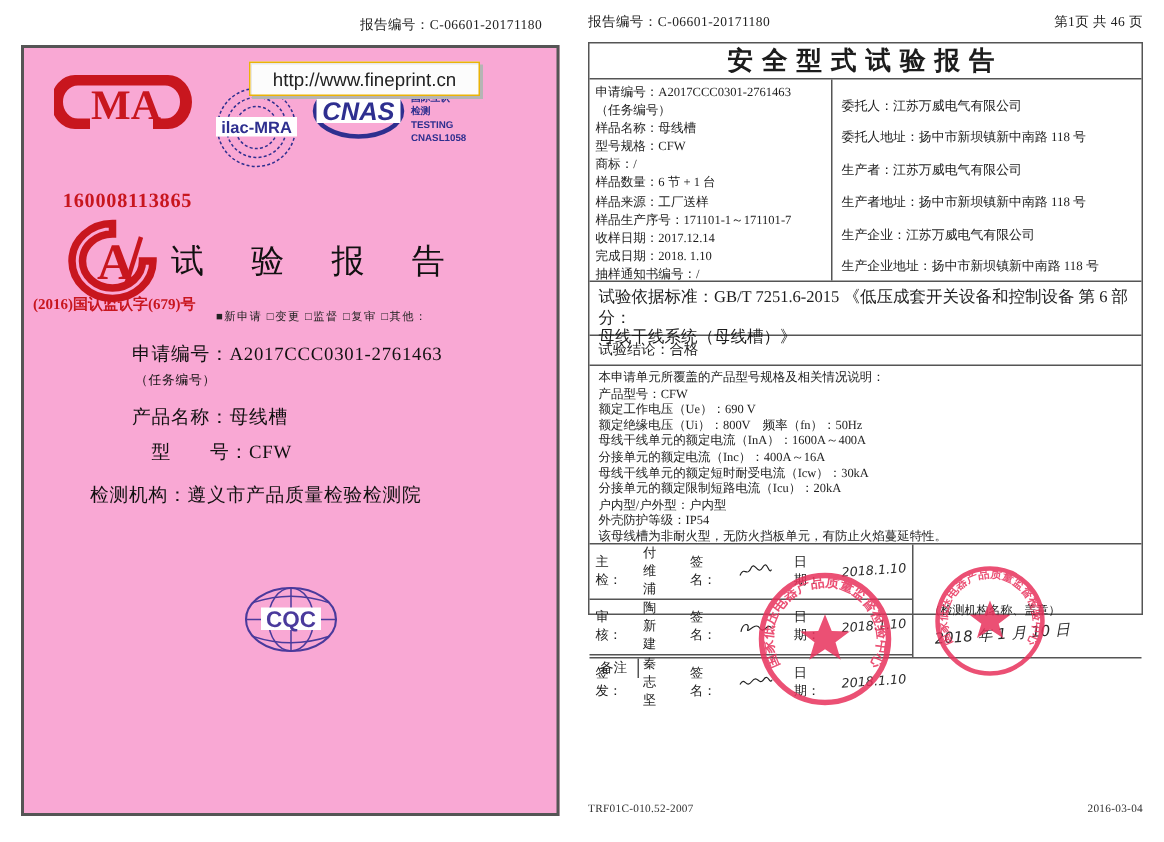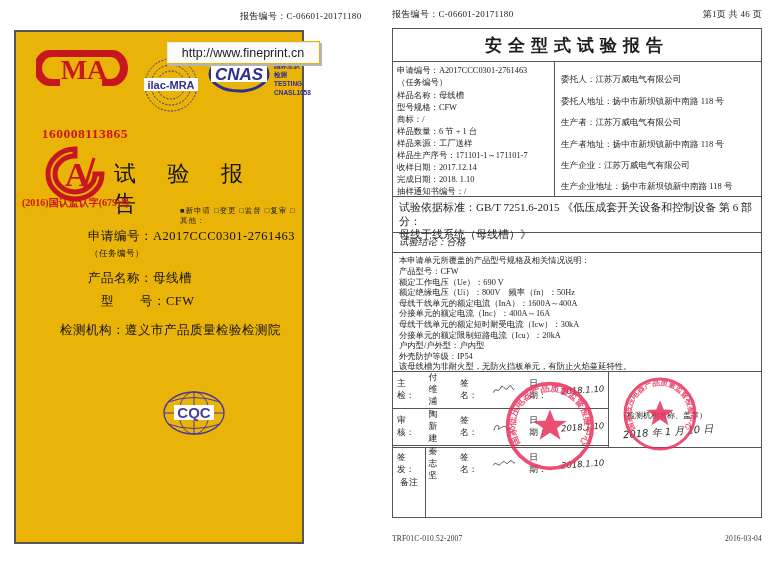--- a/index.html
+++ b/index.html
@@ -7,46 +7,46 @@
     --ink:#1c1c1c; --line:#4a4a4a;
   }
   *{margin:0;padding:0;box-sizing:border-box;}
   html,body{background:#fff;}
   body{width:776px;height:561px;position:relative;overflow:hidden;
        font-family:"Liberation Serif","DejaVu Serif",serif;color:var(--ink);}
   .abs{position:absolute;}
   
   .doc-header{font-size:9px;letter-spacing:.3px;color:#222;}
   
-  .page-left{left:14px;top:30px;width:290px;height:514px;border:2px solid #555;background:#eab308;}
+  .page-left{left:14px;top:30px;width:359px;height:514px;border:2px solid #555;background:#f9a8d4;}
   .cma-num{color:var(--red);font-weight:bold;font-size:13.5px;letter-spacing:.5px;}
   .cnas-side{color:var(--navy);font-weight:bold;font-size:6.5px;line-height:1.4;white-space:pre-line;font-family:"Liberation Sans","DejaVu Sans",sans-serif;}
   .watermark{left:150px;top:9px;width:154px;height:23px;background:#fcfcfc;
      border:1px solid #eab308;box-shadow:2px 2px 0 #b5b5b5, inset 1px 1px 0 #e8e8e8;
      display:flex;align-items:center;justify-content:center;z-index:8;
      font-family:"Liberation Sans","DejaVu Sans",sans-serif;font-size:12.5px;color:#222;}
   .cert-title{top:84px;width:100%;text-align:center;font-size:21px;letter-spacing:9px;color:#111;}
   .report-title{left:98px;top:127px;font-size:22px;letter-spacing:13px;color:#111;}
   .filing-no{left:6px;top:164px;color:var(--red);font-weight:bold;font-size:10px;}
-  .apply-types{left:128px;top:174px;font-size:7.5px;color:#222;letter-spacing:1px;margin-left:36px;}
+  .apply-types{left:128px;top:174px;font-size:7.5px;color:#222;letter-spacing:1px;}
   .fline{font-size:12.5px;color:#111;letter-spacing:.5px;}
   .fsmall{font-size:8.5px;}
   
   .rp-header{left:392px;top:8px;width:370px;display:flex;justify-content:space-between;}
-  .page-right{left:392px;top:28px;width:370px;height:490px;border:1.5px solid #555;background:#fff;
+  .page-right{left:392px;top:28px;width:370px;height:382px;border:1.5px solid #555;background:#fff;
       display:flex;flex-direction:column;}
   .row{border-bottom:1px solid #555;}
   .row-title{height:34px;display:flex;align-items:center;justify-content:center;
       font-size:17px;letter-spacing:6px;font-weight:600;}
   .row-info{height:135px;display:flex;}
   .info-left{width:162px;border-right:1px solid #555;padding:3px 4px;font-size:8.4px;
       line-height:12.1px;white-space:pre-line;}
   .info-right{flex:1;padding:7px 6px;font-size:8.6px;line-height:21.4px;white-space:pre-line;}
   .row-standard{height:36px;padding:4px 6px;font-size:11px;line-height:13.5px;white-space:pre-line;}
-  .row-conclusion{height:20px;padding:3px 6px;font-size:9.5px;font-style:italic;}
+  .row-conclusion{height:20px;padding:3px 6px;font-size:9.5px;}
   .row-coverage{height:119px;padding:3px 6px;font-size:8.3px;line-height:10.6px;white-space:pre-line;}
   .row-sign{height:76px;display:flex;padding:0;}
   .sign-left{width:216px;border-right:1px solid #555;display:flex;flex-direction:column;}
   .sign-row{flex:1;display:flex;align-items:center;gap:14px;padding:0 4px;font-size:8.8px;border-bottom:1px solid #555;}
   .sign-row:last-child{border-bottom:none;}
   .hand{font-style:italic;transform:rotate(-4deg);color:#2a2a2a;
         font-family:"DejaVu Sans","Liberation Sans",sans-serif;font-size:8.5px;}
   .stamp-cell{flex:1;position:relative;}
   .stamp-note{position:absolute;left:10px;bottom:26px;font-size:8px;}
   .stamp-date{position:absolute;left:14px;bottom:8px;font-size:10px;}

